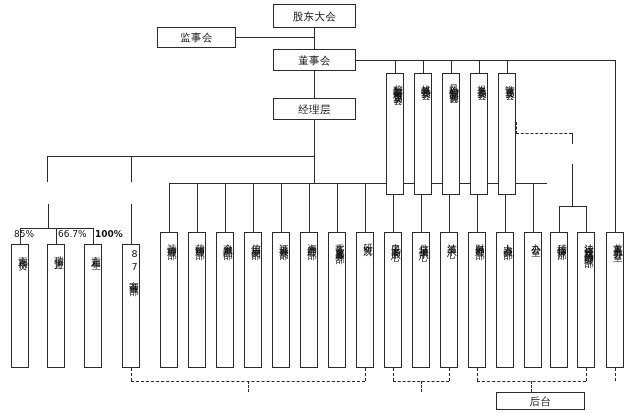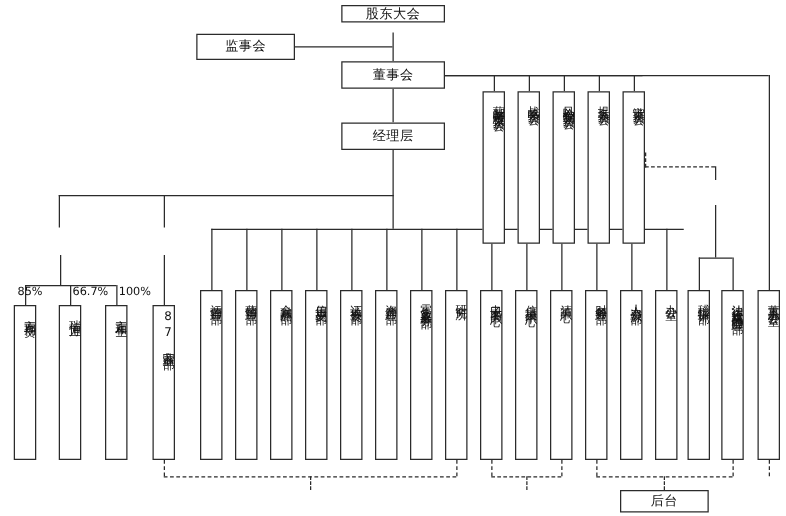--- a/index.html
+++ b/index.html
@@ -73,21 +73,21 @@
     white-space:nowrap;
     z-index:4;
     font-family:"DejaVu Sans","Liberation Sans",sans-serif;
   }
 </style>
 </head>
 <body>
 
 <div id="chart">
 
-  <div class="box h" style="left:273px;top:4px;width:83px;height:14px;">股东大会</div>
+  <div class="box h" style="left:273px;top:4px;width:83px;height:24px;">股东大会</div>
 
   <div class="box h" style="left:273px;top:49px;width:83px;height:22px;">董事会</div>
 
   <div class="box h" style="left:157px;top:27px;width:79px;height:21px;">监事会</div>
 
   <div class="box h" style="left:273px;top:98px;width:83px;height:22px;">经理层</div>
 
 
   <div class="ln v" style="left:314px;top:26px;height:23px;"></div>
 
@@ -130,21 +130,21 @@
 
 
   <div class="ln v" style="left:48px;top:204px;height:24px;"></div>
   <div class="ln h" style="left:20px;top:228px;width:73px;"></div>
   <div class="ln v" style="left:20px;top:228px;height:16px;"></div>
   <div class="ln v" style="left:56px;top:228px;height:16px;"></div>
   <div class="ln v" style="left:93px;top:228px;height:16px;"></div>
 
   <span class="pct" style="left:14px;top:229px;">85%</span>
   <span class="pct" style="left:58px;top:229px;">66.7%</span>
-  <span class="pct" style="left:95px;top:229px;">100%</span>
+  <span class="pct" style="left:95px;top:229px;font-weight:bold;">100%</span>
 
   <div class="box v thin" style="left:11px;top:244px;width:18px;height:124px;">
     <span>方正期货</span>
   </div>
   <div class="box v thin" style="left:47px;top:244px;width:18px;height:124px;">
     <span>瑞信方正</span>
   </div>
   <div class="box v thin" style="left:84px;top:244px;width:18px;height:124px;">
     <span>方正和生</span>
   </div>
@@ -243,17 +243,17 @@
 
   <div class="dash-h" style="left:393px;top:381px;width:56px;"></div>
   <div class="dash-v" style="left:393px;top:368px;height:13px;"></div>
   <div class="dash-v" style="left:449px;top:368px;height:13px;"></div>
   <div class="dash-v" style="left:421px;top:381px;height:11px;"></div>
 
   <div class="dash-h" style="left:477px;top:381px;width:109px;"></div>
   <div class="dash-v" style="left:477px;top:368px;height:13px;"></div>
   <div class="dash-v" style="left:586px;top:368px;height:13px;"></div>
   <div class="dash-v" style="left:531px;top:381px;height:11px;"></div>
-  <div class="box h" style="left:496px;top:392px;width:71px;height:18px;">后台</div>
+  <div class="box h" style="left:496px;top:392px;width:89px;height:18px;">后台</div>
 
   <div class="dash-v" style="left:615px;top:368px;height:13px;"></div>
 
 </div>
 
 </body></html>

